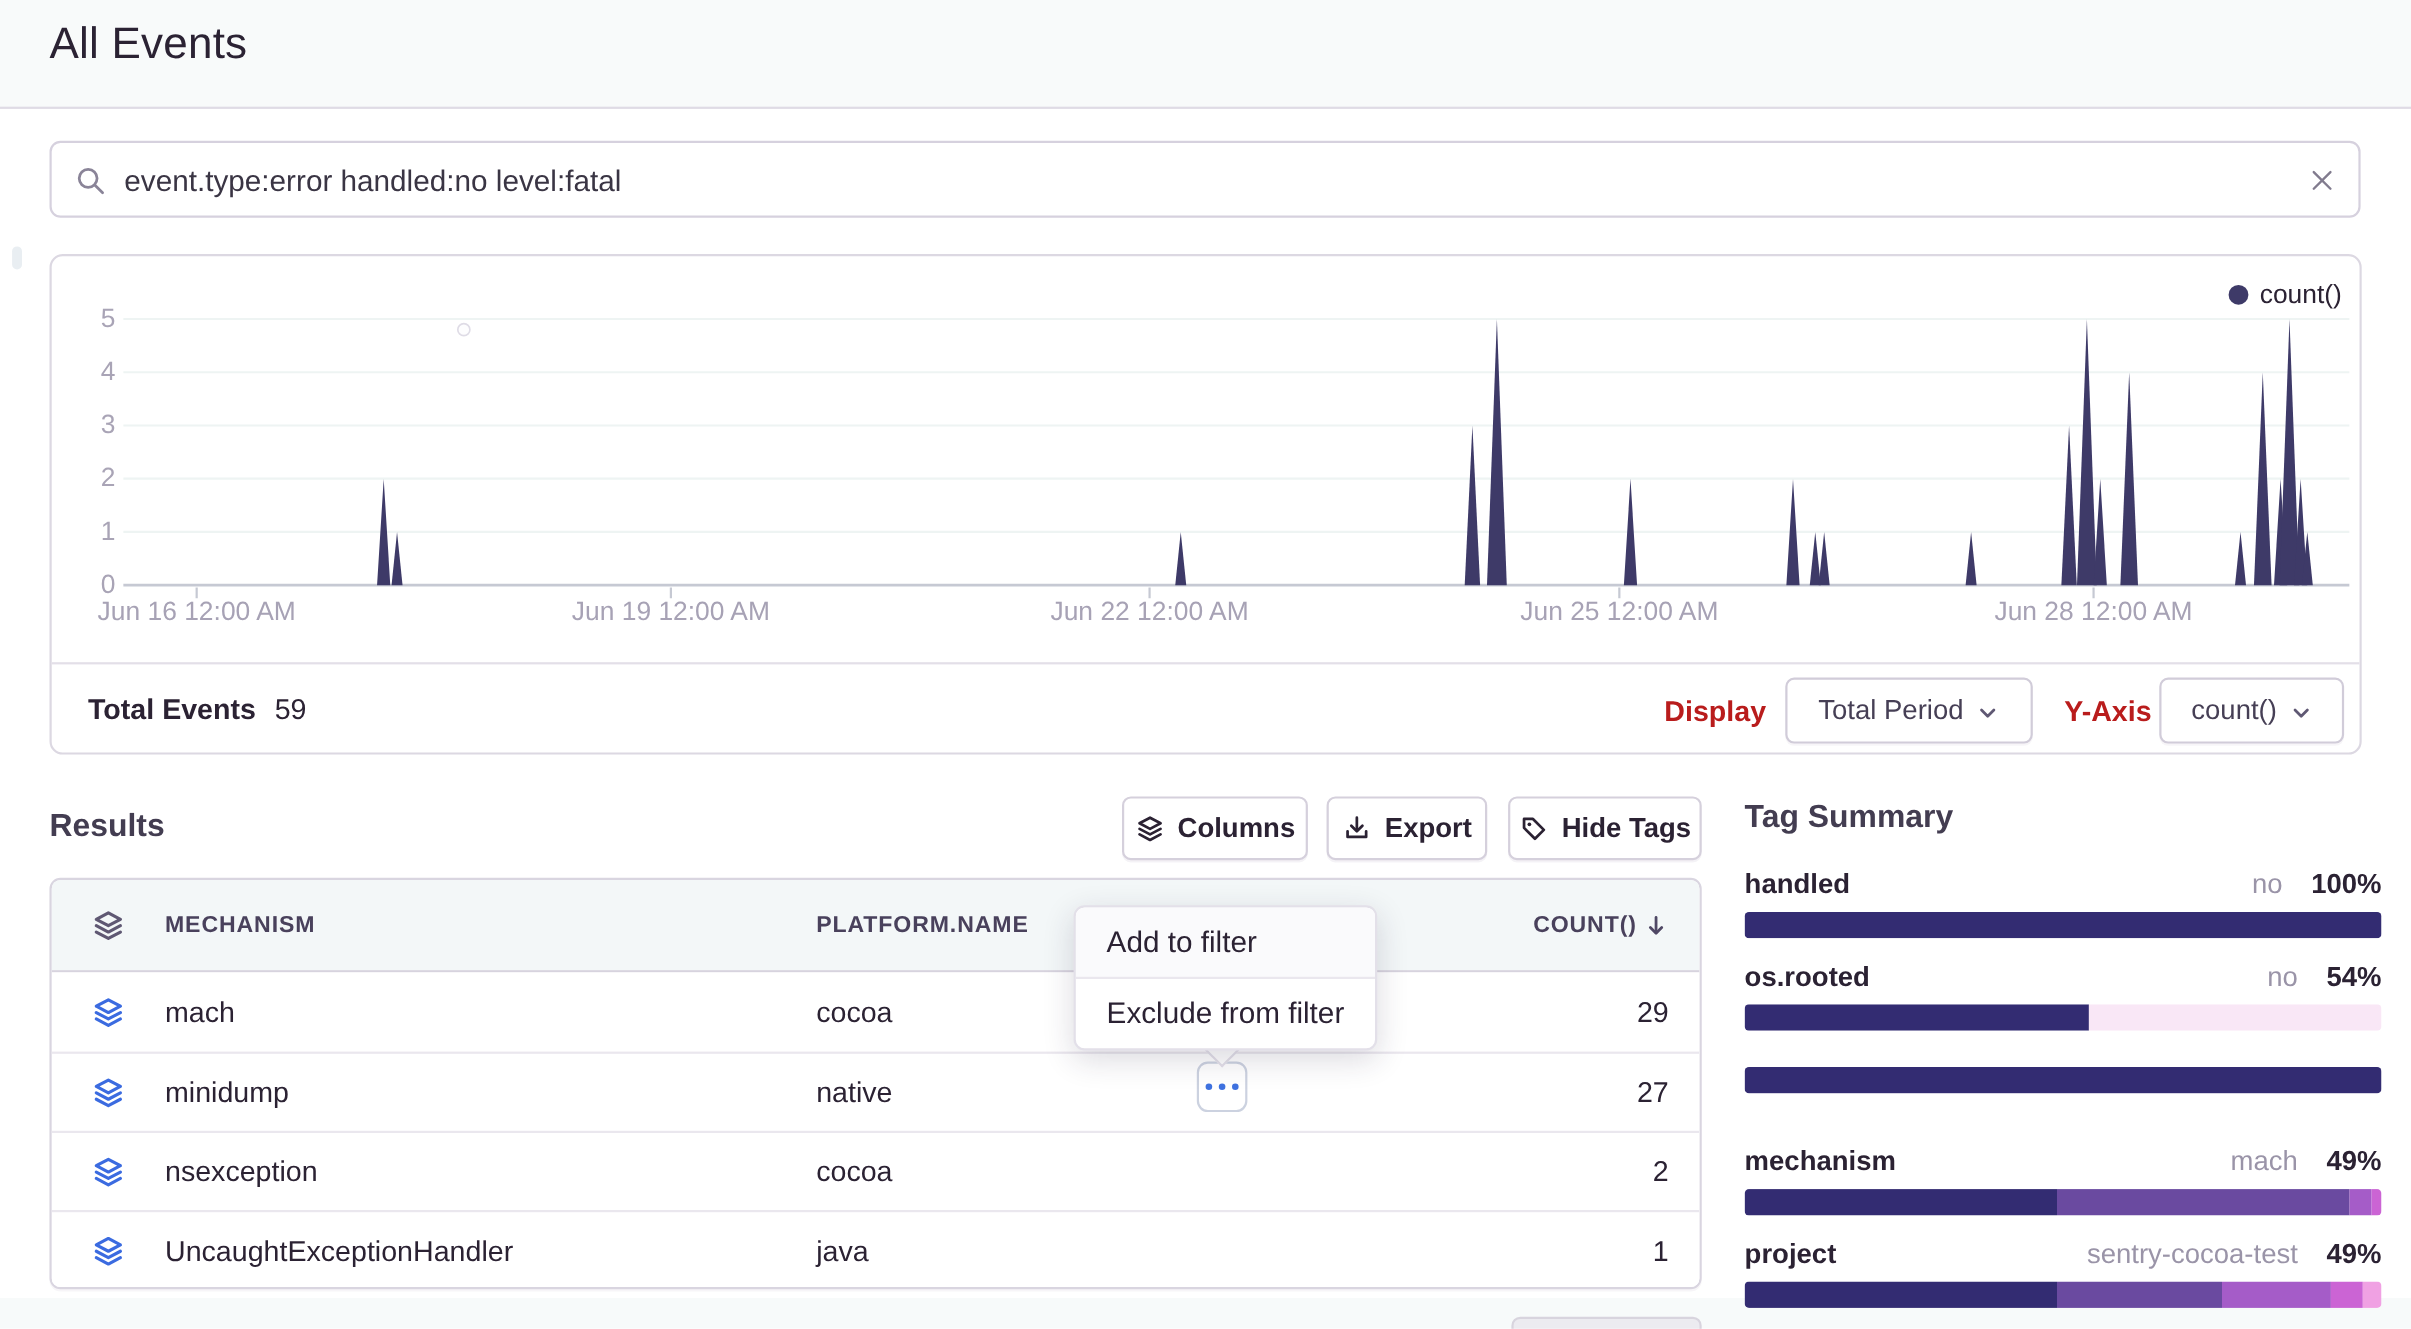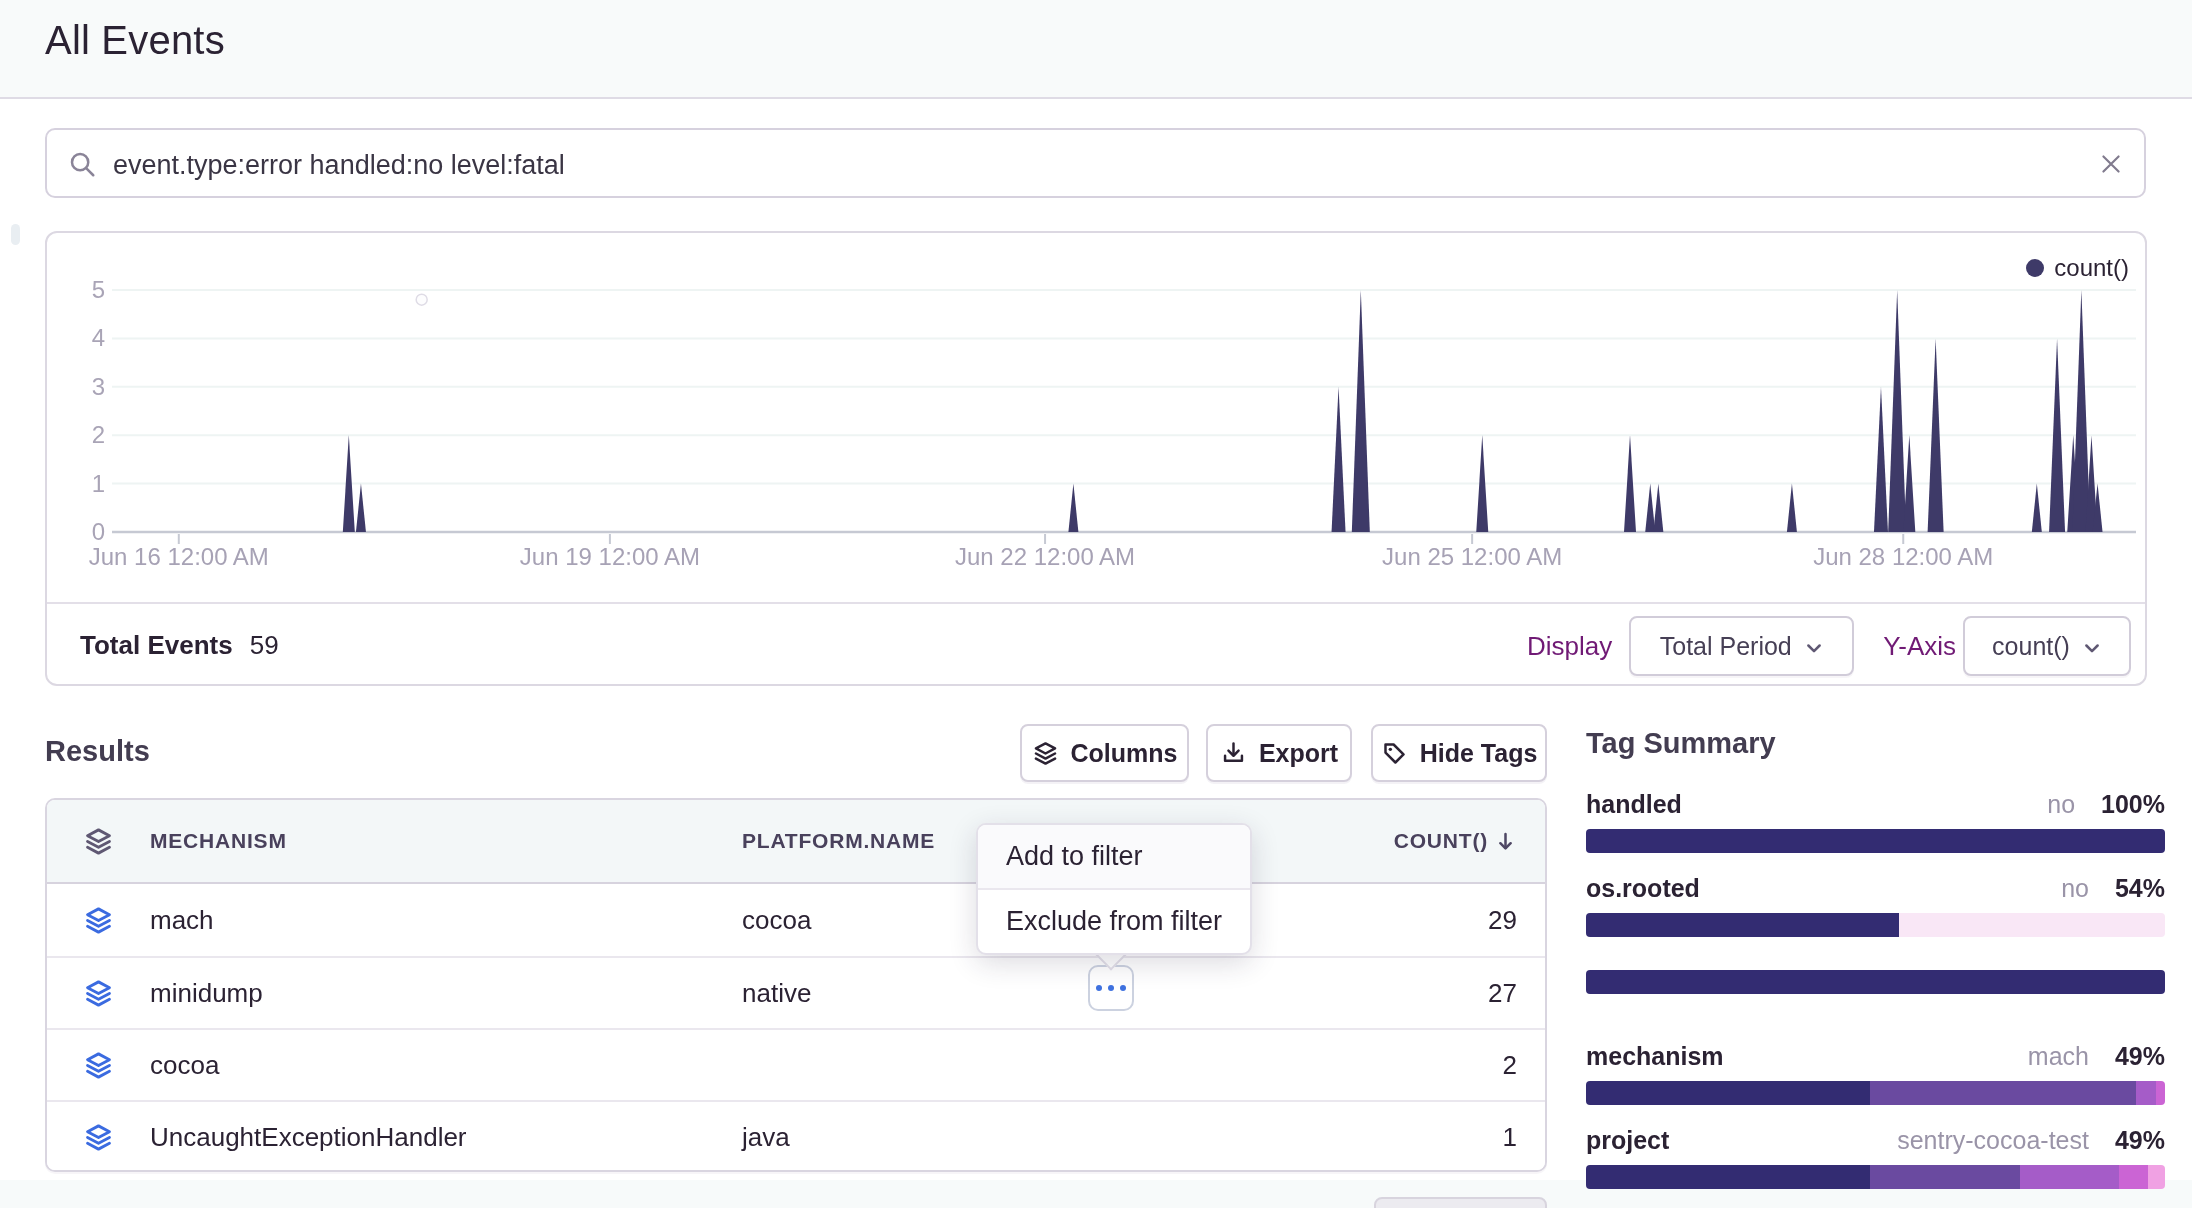--- a/index.html
+++ b/index.html
@@ -27,21 +27,21 @@
   .legend-dot{width:18px;height:18px;border-radius:50%;background:#3e3a68;}
   .legend-label{font-size:24px;color:#2b2233;}
   .y-tick-label{left:8px;width:50px;text-align:right;font-size:24px;color:#a9a4b6;line-height:26px;}
   .x-tick-label{width:280px;text-align:center;top:310px;font-size:24px;color:#a7a2b5;}
   #chart-svg{left:65px;top:19px;}
   .chart-footer{left:0;right:0;top:369px;bottom:0;border-top:2px solid #e3dfe8;}
   .total-events{left:33px;top:26px;display:flex;align-items:baseline;gap:17px;}
   .total-events-label{font-size:26px;font-weight:bold;color:#2b2233;}
   .total-events-value{font-size:26px;color:#2b2233;}
   .footer-controls{right:14px;top:12px;display:flex;align-items:center;height:60px;}
-  .ctl-label{font-size:26px;font-weight:normal;color:#701a75;}
+  .ctl-label{font-size:26px;font-weight:bold;color:#b91c1c;}
   .select-btn{height:60px;background:#fff;border:2px solid #d1ccd9;border-radius:8px;box-sizing:border-box;
     display:flex;align-items:center;justify-content:center;gap:12px;font-size:25px;color:#463f55;cursor:pointer;
     box-shadow:0 2px 0 rgba(45,0,85,.04);}
   .chev{width:20px;height:20px;margin-top:3px;}
 
   
   .results-heading{left:45px;top:735px;font-size:29px;font-weight:bold;color:#433d51;}
   .toolbar-btn{top:724px;height:58px;background:#fff;border:2px solid #d5d0dc;border-radius:8px;box-sizing:border-box;
     display:flex;align-items:center;justify-content:center;gap:12px;font-size:25px;font-weight:bold;color:#2b2233;
     cursor:pointer;box-shadow:0 2px 0 rgba(45,0,85,.05);}
@@ -258,20 +258,21 @@
         <div class="c-count">27</div>
       </div>
       <div class="trow">
         <div class="c-icon">
           <svg class="layers" viewBox="0 0 24 24" fill="none" stroke="#3b6be0" stroke-width="2.2" stroke-linejoin="round" stroke-linecap="round">
             <path d="M12 3 3.5 7.5 12 12 20.5 7.5Z"></path>
             <path d="M3.5 12 12 16.5 20.5 12"></path>
             <path d="M3.5 16.5 12 21 20.5 16.5"></path>
           </svg>
         </div>
+        <div class="c-mech">nsexception</div>
         <div class="c-plat">cocoa</div>
         <div class="c-count">2</div>
       </div>
       <div class="trow">
         <div class="c-icon">
           <svg class="layers" viewBox="0 0 24 24" fill="none" stroke="#3b6be0" stroke-width="2.2" stroke-linejoin="round" stroke-linecap="round">
             <path d="M12 3 3.5 7.5 12 12 20.5 7.5Z"></path>
             <path d="M3.5 12 12 16.5 20.5 12"></path>
             <path d="M3.5 16.5 12 21 20.5 16.5"></path>
           </svg>

